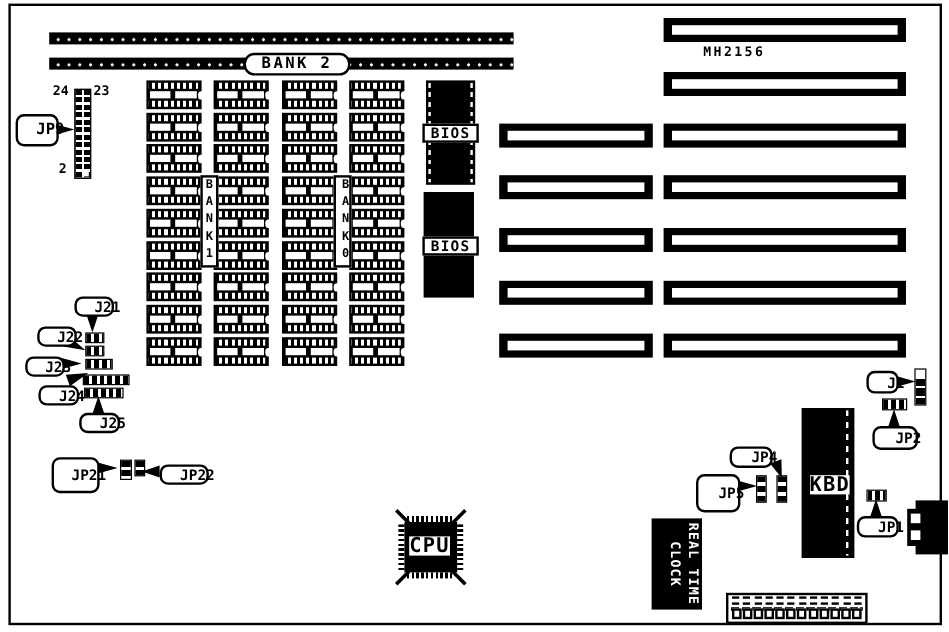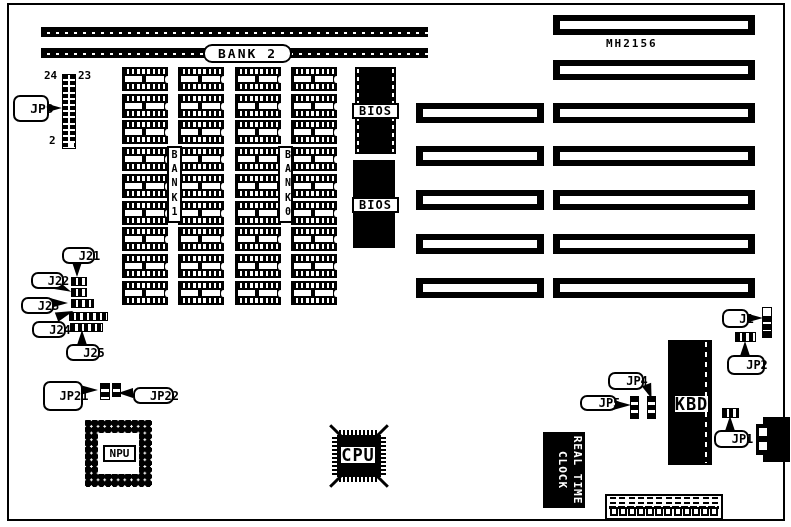--- a/index.html
+++ b/index.html
@@ -54,21 +54,21 @@
         background:repeating-linear-gradient(#fff 0 4px,transparent 4px 8px);}
   .bios.socketed::before{left:2px;} .bios.socketed::after{right:2px;}
   .rectlabel{position:absolute;background:#fff;border:2px solid #000;
              display:flex;align-items:center;justify-content:center;
              font-weight:bold;font-size:12px;letter-spacing:1px;z-index:4;}
 
   
   .slot{position:absolute;height:20px;background:#000;}
   .slot::before{content:"";position:absolute;left:7px;right:7px;top:6px;bottom:6px;background:#fff;}
 
-  .model{position:absolute;left:606px;top:37px;width:60px;font-weight:bold;font-size:11px;letter-spacing:2px;}
+  .model{position:absolute;left:586px;top:37px;width:60px;font-weight:bold;font-size:11px;letter-spacing:2px;}
 
   
   #jp9-pins{position:absolute;left:62px;top:74px;width:14px;height:75px;border:1px solid #000;
             background-color:#000;
             background-image:repeating-linear-gradient(to bottom,transparent 0 4.2px,#fff 4.2px 6.2px),
                              repeating-linear-gradient(to right,transparent 0 5px,#fff 5px 7px);}
   #jp9-pins::after{content:"";position:absolute;right:1px;bottom:1px;width:4px;height:4px;background:#fff;}
   .pinnum{position:absolute;font-weight:bold;font-size:11px;}
 
   
@@ -445,42 +445,38 @@
   <div class="callout" style="left:66px;top:344px;width:34px;height:17px;">J25</div>
   <div class="tri u" style="left:77px;top:330px;"></div>
 
   <div class="callout" style="left:43px;top:381px;width:40px;height:30px;">JP21</div>
   <div class="tri r" style="left:80px;top:385px;"></div>
   <div class="vjump" style="left:100px;top:383px;width:10px;height:17px;"></div>
   <div class="vjump" style="left:112px;top:383px;width:9px;height:14px;"></div>
   <div class="tri l" style="left:118px;top:388px;"></div>
   <div class="callout" style="left:133px;top:387px;width:41px;height:17px;">JP22</div>
 
-  <div id="npu">
-    <div class="inner"></div>
-    <div class="nlabel">NPU</div>
-  </div>
 
   <div id="cpu">
     <div class="pt"></div>
     <div class="pb"></div>
     <div class="pl"></div>
     <div class="pr"></div>
     <div class="corner c1"></div>
     <div class="corner c2"></div>
     <div class="corner c3"></div>
     <div class="corner c4"></div>
     <div class="body"></div>
   </div>
   <div class="onchip" style="left:341px;top:447px;width:34px;height:16px;">CPU</div>
 
   <div class="callout" style="left:608px;top:372px;width:36px;height:18px;">JP4</div>
   <div class="tri d" style="left:644px;top:384px;transform:rotate(-20deg);"></div>
   <div class="vjump" style="left:647px;top:396px;width:9px;height:23px;"></div>
-  <div class="callout" style="left:580px;top:395px;width:37px;height:16px;text-align:right;">JP5</div>
+  <div class="callout" style="left:580px;top:395px;width:37px;height:32px;text-align:right;">JP5</div>
   <div class="tri r" style="left:613px;top:400px;"></div>
   <div class="vjump" style="left:630px;top:396px;width:9px;height:23px;"></div>
 
   <div id="kbd"></div>
   <div class="onchip" style="left:675px;top:396px;width:33px;height:16px;">KBD</div>
 
   <div class="callout" style="left:722px;top:309px;width:27px;height:19px;">J1</div>
   <div class="tri r" style="left:745px;top:313px;"></div>
   <div class="j1strip"></div>
 

